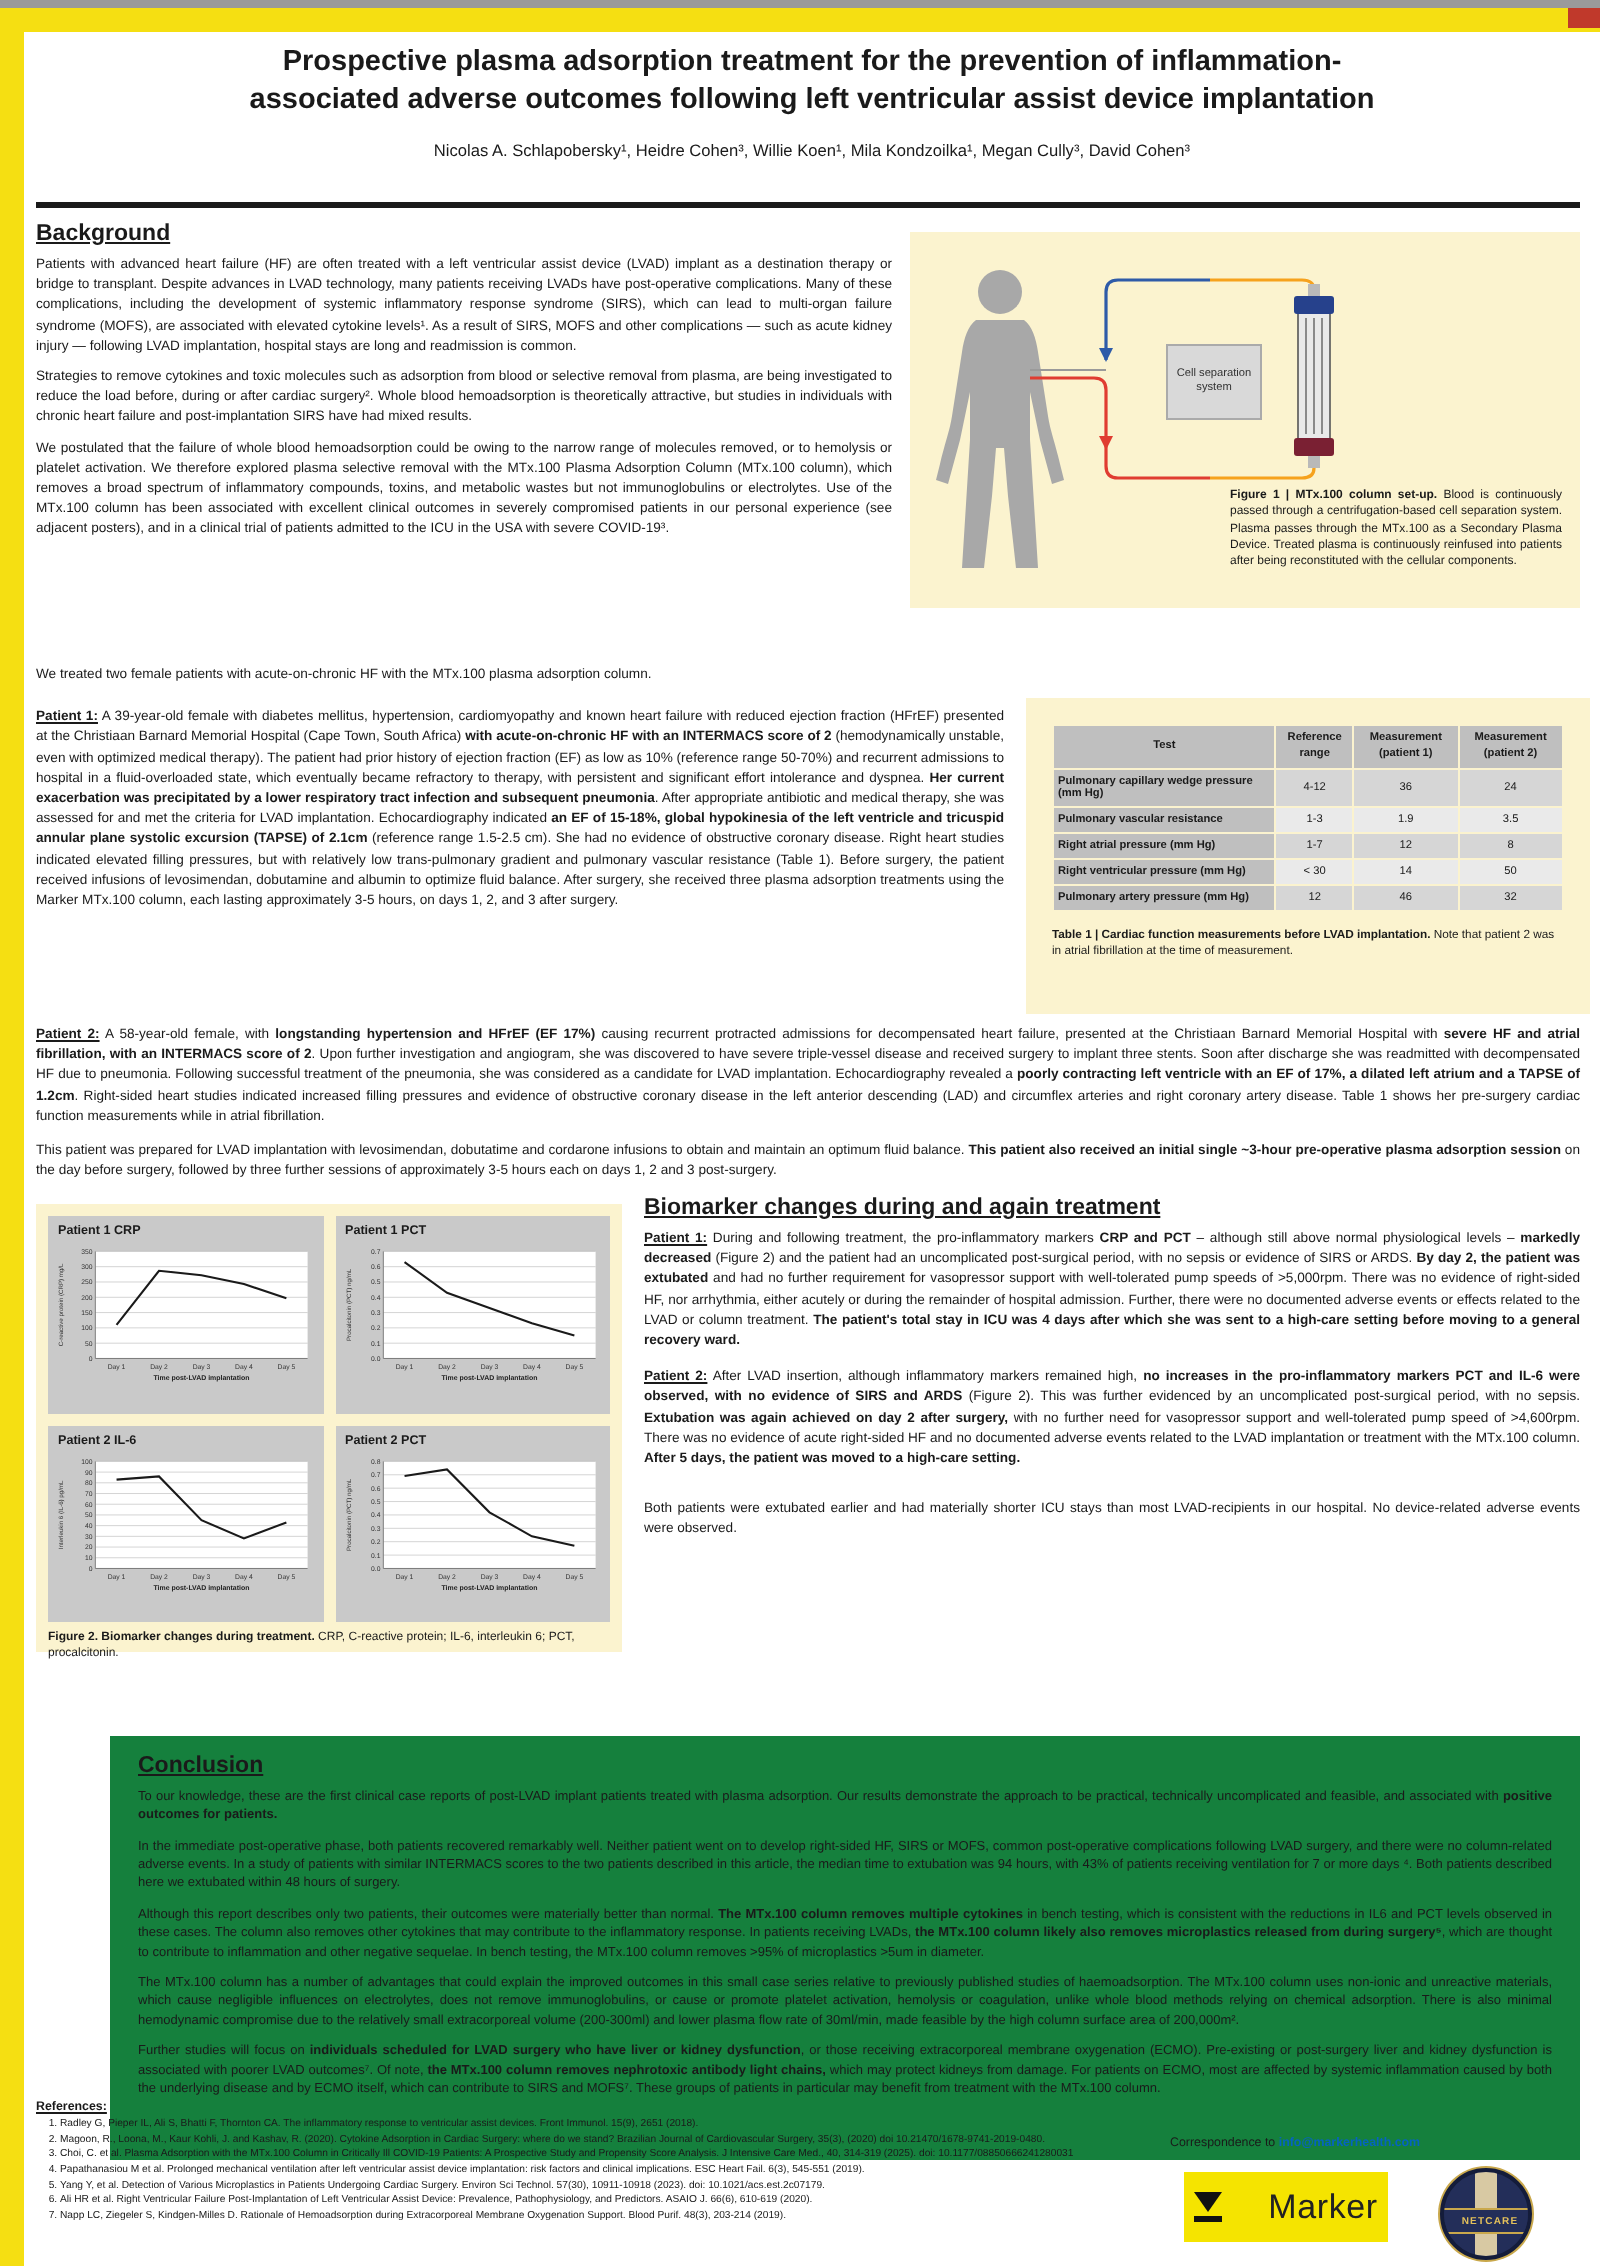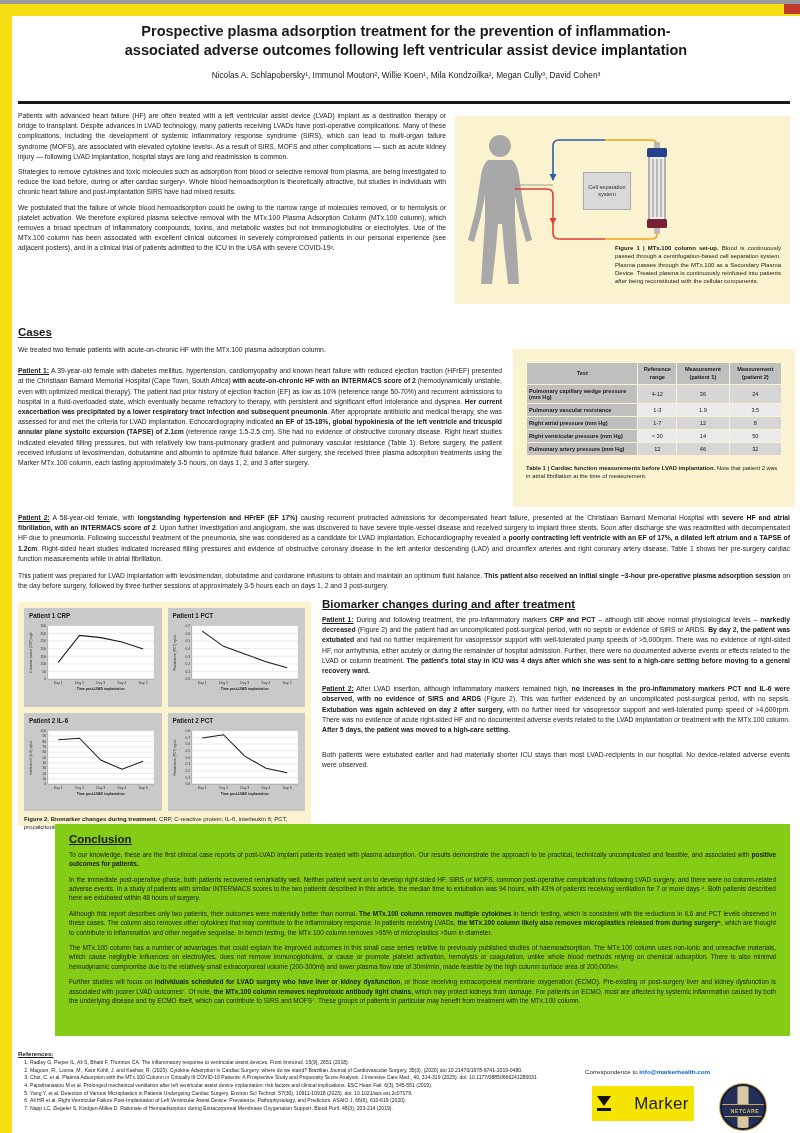--- a/index.html
+++ b/index.html
@@ -59,21 +59,21 @@
   .chart-title{font-size:6.3px;font-weight:bold;margin:1px 0 2px 2px;}
   .chart-svg svg{display:block;width:100%;}
   #figure2-caption{margin-top:5px;font-size:6px;line-height:1.3;}
 
   
   #biomarker{position:absolute;left:322px;top:594px;width:468px;}
   #biomarker .body-text{margin-bottom:8px;}
   #biomarker .closing{margin-top:15px;}
 
   
-  #conclusion-box{position:absolute;left:55px;top:820px;width:735px;height:212px;background:#84cc16;
+  #conclusion-box{position:absolute;left:55px;top:864px;width:735px;height:212px;background:#15803d;
     padding:9px 14px;box-sizing:border-box;}
   #conclusion-box .body-text{font-size:6.5px;line-height:1.42;margin-bottom:6.5px;}
 
   
   #references{position:absolute;left:18px;top:1046px;width:575px;}
   #references h3{margin:0 0 2px 0;font-size:6.2px;font-weight:bold;text-decoration:underline;}
   #references ol{margin:0;padding-left:12px;font-size:5.1px;line-height:1.5;}
   #correspondence{position:absolute;left:585px;top:1064px;width:210px;font-size:6.2px;}
   #correspondence .email{color:#0563C1;font-weight:bold;text-decoration:none;}
 
@@ -95,25 +95,26 @@
 <body>
 
 <div class="poster">
 
   <div class="bar-top"></div>
   <div class="bar-left"></div>
   <div class="corner-mark"></div>
 
   <header id="title-block">
     <h1>Prospective plasma adsorption treatment for the prevention of inflammation-associated adverse outcomes following left ventricular assist device implantation</h1>
-    <div class="authors">Nicolas A. Schlapobersky¹, Immunol Mouton², Willie Koen¹, Mila Kondzoilka¹, Megan Cully³, David Cohen³</div>
+    <div class="authors">Nicolas A. Schlapobersky¹, Heidre Cohen³, Willie Koen¹, Mila Kondzoilka¹, Megan Cully³, David Cohen³</div>
   </header>
   <div class="title-rule"></div>
 
   <section id="background">
+    <h2 class="sec">Background</h2>
     <div id="bg-paras">
         <p class="body-text">Patients with advanced heart failure (HF) are often treated with a left ventricular assist device (LVAD) implant as a destination therapy or bridge to transplant. Despite advances in LVAD technology, many patients receiving LVADs have post-operative complications. Many of these complications, including the development of systemic inflammatory response syndrome (SIRS), which can lead to multi-organ failure syndrome (MOFS), are associated with elevated cytokine levels¹. As a result of SIRS, MOFS and other complications — such as acute kidney injury — following LVAD implantation, hospital stays are long and readmission is common.</p>
         <p class="body-text">Strategies to remove cytokines and toxic molecules such as adsorption from blood or selective removal from plasma,  are being investigated to reduce the load before, during or after cardiac surgery². Whole blood hemoadsorption is theoretically attractive, but studies in individuals with chronic heart failure and post-implantation SIRS have had mixed results.</p>
         <p class="body-text">We postulated that the failure of whole blood hemoadsorption could be owing to the narrow range of molecules removed, or to hemolysis or platelet activation. We therefore explored plasma selective removal with the MTx.100 Plasma Adsorption Column (MTx.100 column), which removes a broad spectrum of inflammatory compounds, toxins, and metabolic wastes but not immunoglobulins or electrolytes. Use of the MTx.100 column has been associated with excellent clinical outcomes in severely compromised patients in our personal experience (see adjacent posters), and in a clinical trial of patients admitted to the ICU in the USA with severe COVID-19³.</p>
       </div>
   </section>
 
   <div id="figure1-box">
     <svg width="335" height="188" viewBox="0 0 335 188" xmlns="http://www.w3.org/2000/svg">
       <g fill="#A8A8A8">
@@ -138,21 +139,20 @@
         <line x1="206" y1="43" x2="206" y2="101" stroke="#8a8a8a" stroke-width="1"></line>
         <rect x="192" y="32" width="20" height="9" rx="1.5" fill="#26418C"></rect>
         <rect x="192" y="103" width="20" height="9" rx="1.5" fill="#7A2033"></rect>
       </g>
     </svg>
     <div id="cell-sep-box">Cell separation system</div>
     <p id="figure1-caption"><span class="b">Figure 1 | MTx.100 column set-up.</span><span> Blood is continuously passed through a centrifugation-based cell separation system. Plasma passes through the MTx.100 as a Secondary Plasma Device. Treated plasma is continuously reinfused into patients after being reconstituted with the cellular components.</span></p>
   </div>
 
   <section id="cases">
-    <h2 class="sec">Cases</h2>
     <p class="body-text intro">We treated two female patients with acute-on-chronic HF with the MTx.100 plasma adsorption column.</p>
     <p class="body-text" id="patient1"><span class="b u">Patient 1:</span><span> A 39-year-old female with diabetes mellitus, hypertension, cardiomyopathy and known heart failure with reduced ejection fraction (HFrEF) presented at the Christiaan Barnard Memorial Hospital (Cape Town, South Africa) </span><span class="b">with acute-on-chronic HF with an INTERMACS score of 2</span><span> (hemodynamically unstable, even with optimized medical therapy). The patient had prior history of ejection fraction (EF) as low as 10% (reference range 50-70%) and recurrent admissions to hospital in a fluid-overloaded state, which eventually became refractory to therapy, with persistent and significant effort intolerance and dyspnea. </span><span class="b">Her current exacerbation was precipitated by a lower respiratory tract infection and subsequent pneumonia</span><span>. After appropriate antibiotic and medical therapy, she was assessed for and met the criteria for LVAD implantation. Echocardiography indicated </span><span class="b">an EF of 15-18%, global hypokinesia of the left ventricle and tricuspid annular plane systolic excursion (TAPSE) of 2.1cm</span><span> (reference range 1.5-2.5 cm). She had no evidence of obstructive coronary disease. Right heart studies indicated elevated filling pressures, but with relatively low trans-pulmonary gradient and pulmonary vascular resistance (Table 1). Before surgery, the patient received infusions of levosimendan, dobutamine and albumin to optimize fluid balance. After surgery, she received three plasma adsorption treatments using the Marker MTx.100 column, each lasting approximately 3-5 hours, on days 1, 2, and 3 after surgery.</span></p>
   </section>
 
   <div id="table1-box">
     <table id="table1">
       <thead>
           <tr id="table1-head-row">
             <th>Test</th>
             <th>Reference range</th>
@@ -345,21 +345,21 @@
               <text x="78.5" y="73.5" font-size="3.7" font-weight="bold" text-anchor="middle" fill="#222">Time post-LVAD implantation</text>
               <text x="5" y="33.5" font-size="3.3" text-anchor="middle" fill="#333" transform="rotate(-90 5 33.5)">Procalcitonin (PCT) ng/mL</text>
             </svg>
           </div>
         </div>
       </div>
     <div id="figure2-caption"><span class="b">Figure 2. Biomarker changes during treatment.</span><span> CRP, C-reactive protein; IL-6, interleukin 6; PCT, procalcitonin.</span></div>
   </div>
 
   <section id="biomarker">
-    <h2 class="sec">Biomarker changes during and after treatment</h2>
+    <h2 class="sec">Biomarker changes during and again treatment</h2>
     <p class="body-text"><span class="b u">Patient 1:</span><span> During and following treatment, the pro-inflammatory markers </span><span class="b">CRP and PCT</span><span> – although still above normal physiological levels – </span><span class="b">markedly decreased</span><span> (Figure 2) and the patient had an uncomplicated post-surgical period, with no sepsis or evidence of SIRS or ARDS. </span><span class="b">By day 2, the patient was extubated</span><span> and had no further requirement for vasopressor support with well-tolerated pump speeds of &gt;5,000rpm. There was no evidence of right-sided HF, nor arrhythmia, either acutely or during the remainder of hospital admission. Further, there were no documented adverse events or effects related to the LVAD or column treatment. </span><span class="b">The patient's total stay in ICU was 4 days after which she was sent to a high-care setting before moving to a general recovery ward.</span></p>
     <p class="body-text"><span class="b u">Patient 2:</span><span> After LVAD insertion, although inflammatory markers remained high, </span><span class="b">no increases in the pro-inflammatory markers PCT and IL-6 were observed, with no evidence of SIRS and ARDS</span><span> (Figure 2). This was further evidenced by an uncomplicated post-surgical period, with no sepsis. </span><span class="b">Extubation was again achieved on day 2 after surgery,</span><span> with no further need for vasopressor support and well-tolerated pump speed of &gt;4,600rpm. There was no evidence of acute right-sided HF and no documented adverse events related to the LVAD implantation or treatment with the MTx.100 column. </span><span class="b">After 5 days, the patient was moved to a high-care setting.</span></p>
     <p class="body-text closing">Both patients were extubated earlier and had materially shorter ICU stays than most LVAD-recipients in our hospital. No device-related adverse events were observed.</p>
   </section>
 
   <div id="conclusion-box">
     <h2 class="sec">Conclusion</h2>
     <div id="conc-paras">
         <p class="body-text"><span>To our knowledge, these are the first clinical case reports of post-LVAD implant patients treated with plasma adsorption. Our results demonstrate the approach to be practical, technically uncomplicated and feasible, and associated with </span><span class="b">positive outcomes for patients.</span></p>
         <p class="body-text"><span>In the immediate post-operative phase, both patients recovered remarkably well. Neither patient went on to develop right-sided HF, SIRS or MOFS, common post-operative complications following LVAD surgery, and there were no column-related adverse events. In a study of patients with similar INTERMACS scores to the two patients described in this article, the median time to extubation was 94 hours, with 43% of patients receiving ventilation for 7 or more days ⁴. Both patients described here we extubated within 48 hours of surgery.</span></p>

